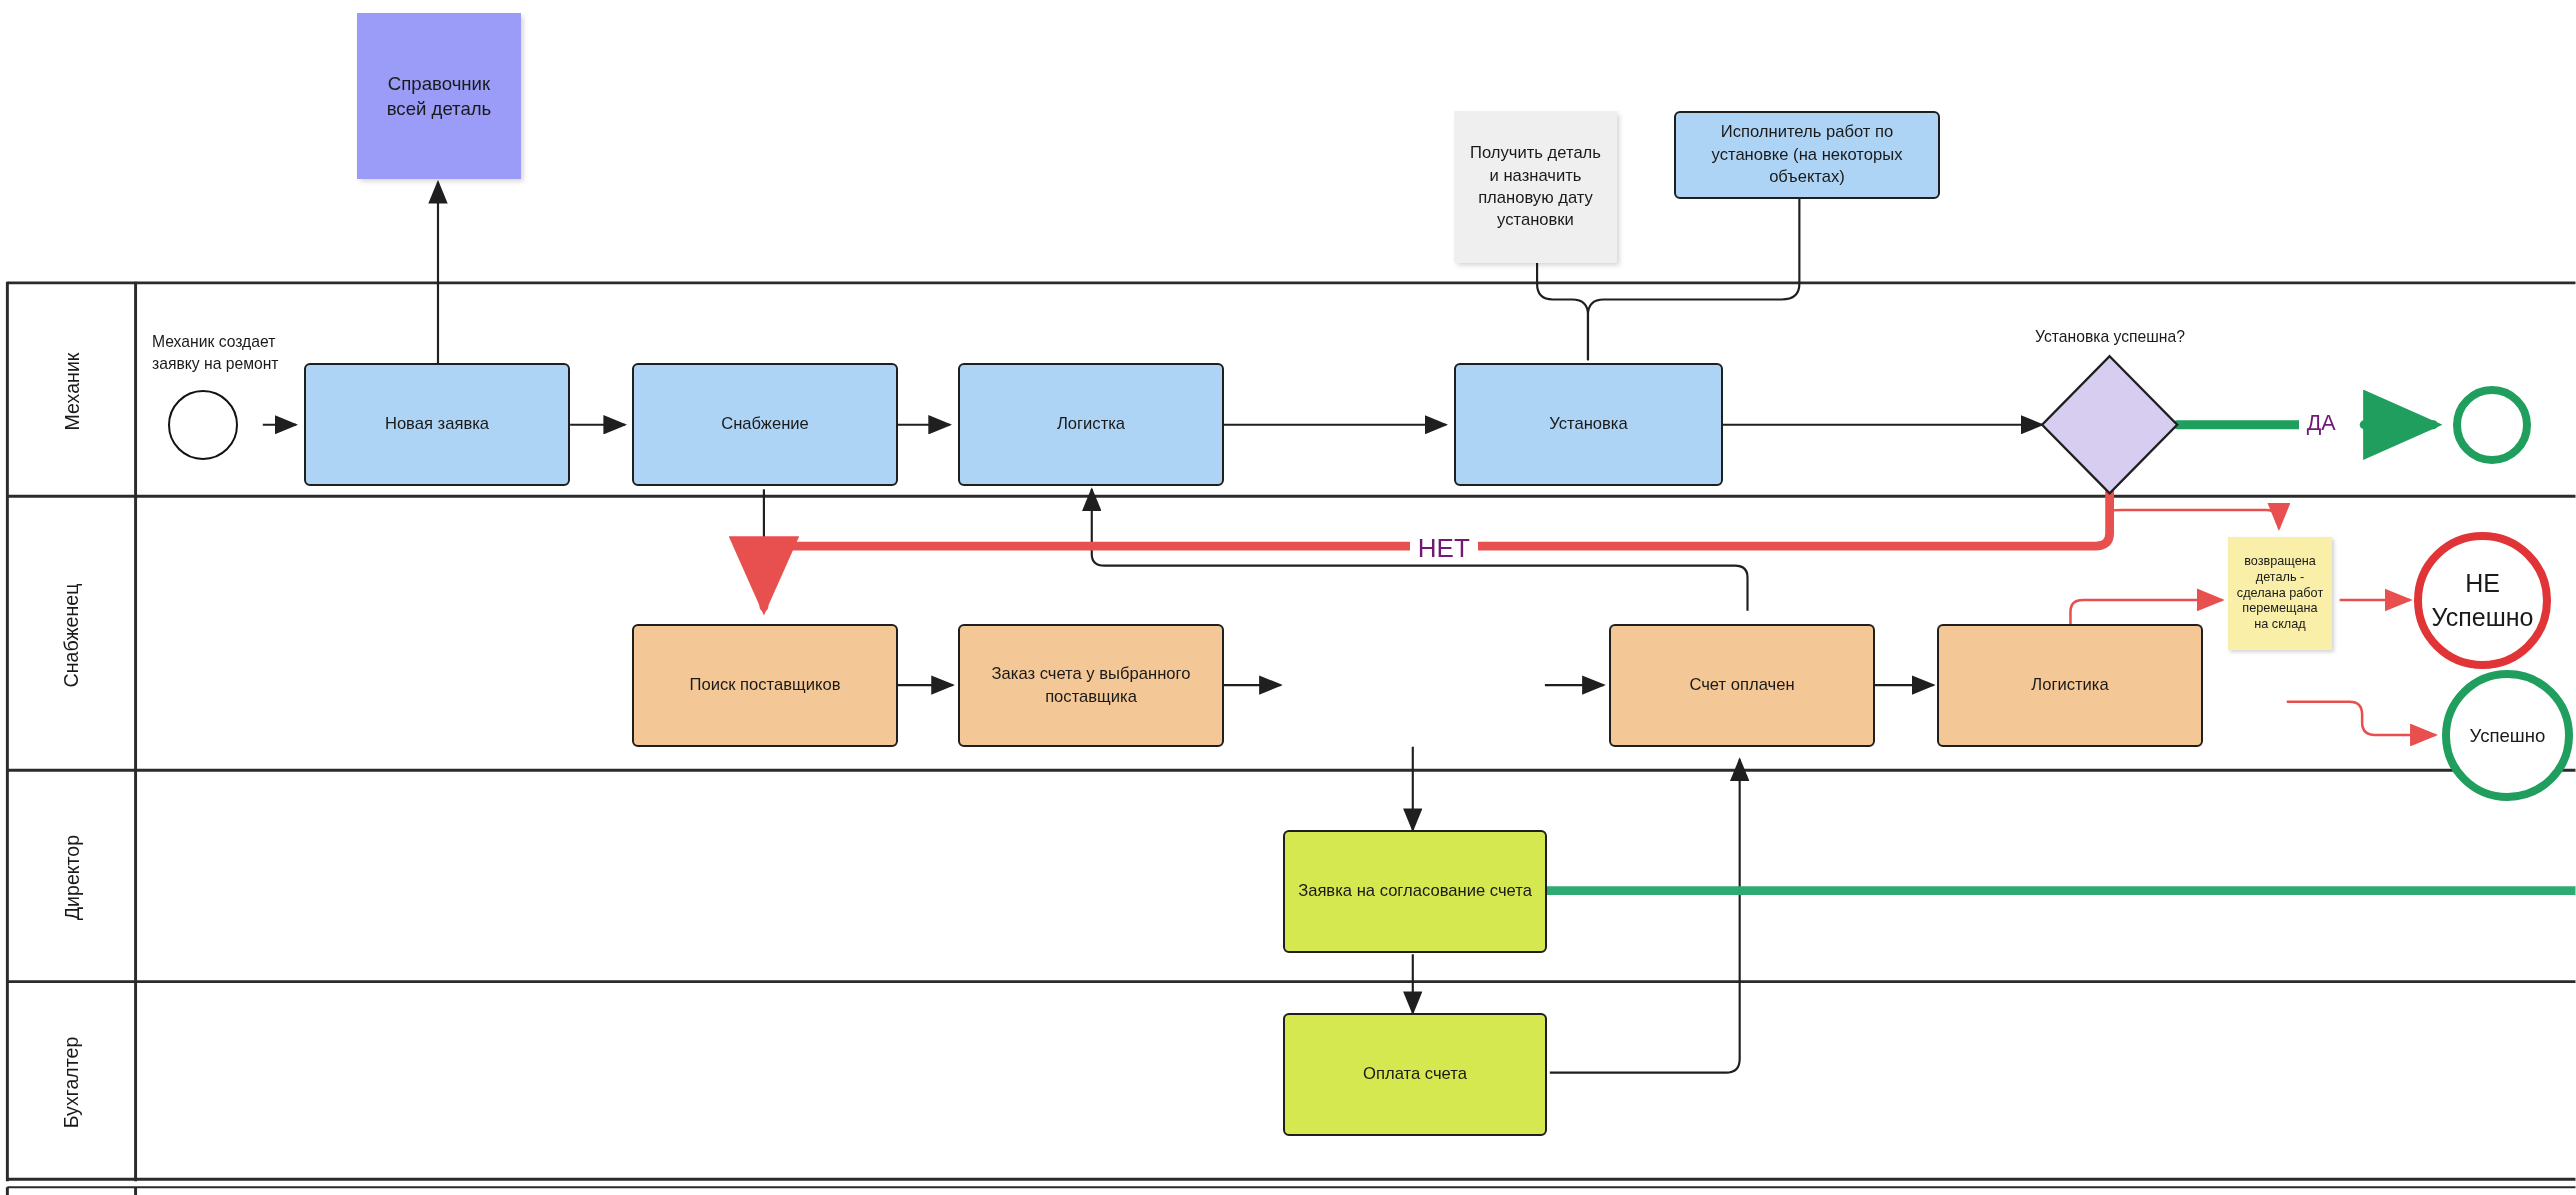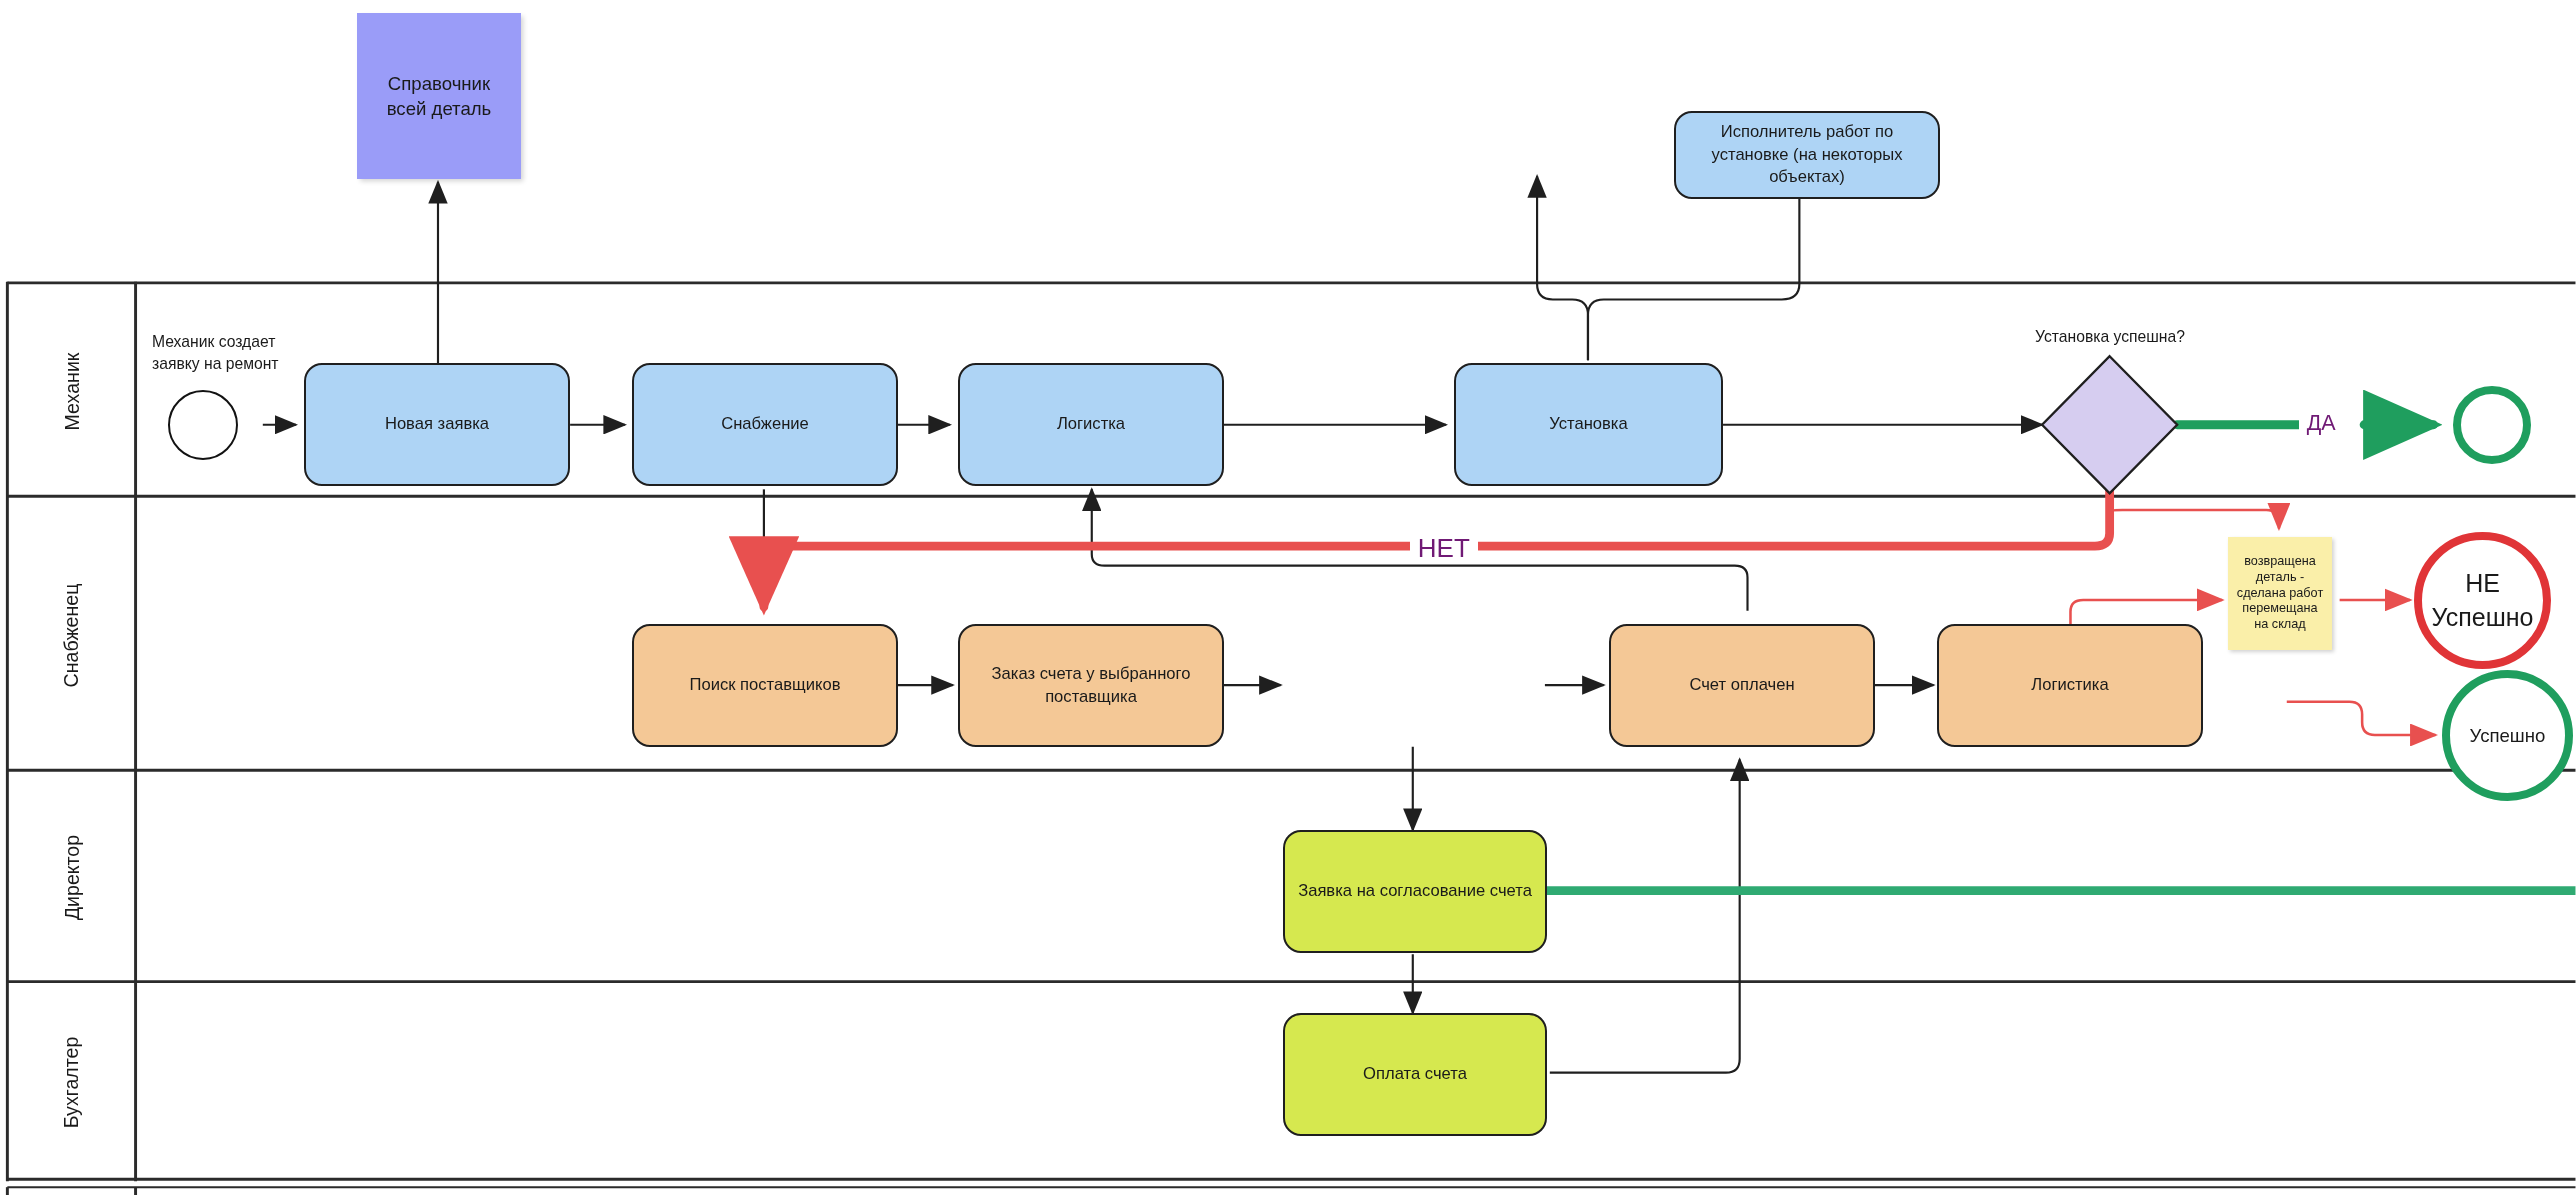--- a/index.html
+++ b/index.html
@@ -3,21 +3,21 @@
 <meta charset="utf-8">
 <style>
   html,body{margin:0;padding:0;background:#ffffff;}
   body{font-family:"Liberation Sans","DejaVu Sans",sans-serif;}
   #canvas{position:relative;width:2576px;height:1195px;background:#fff;overflow:hidden;}
   #canvas svg{position:absolute;left:0;top:0;width:2576px;height:1195px;}
 
   .node{position:absolute;box-sizing:border-box;display:flex;align-items:center;
         justify-content:center;text-align:center;color:#1a1a1a;line-height:1.35;}
 
-  .task{border:2px solid #1f1f1f;border-radius:18px;font-size:16.6px;padding:5.9px 11.7px;}
+  .task{border:2px solid #1f1f1f;border-radius:6px;font-size:16.6px;padding:5.9px 11.7px;}
   .task.blue{background:#aed4f5;}
   .task.orange{background:#f4c896;}
   .task.green{background:#d6e84f;}
 
   .note{font-size:18.6px;padding:7.8px 9.8px;box-shadow:2.9px 2.9px 4.9px rgba(0,0,0,.17);}
   .note.purple{background:#9a9cf8;}
   .note.grey{background:#efefef;font-size:16.6px;}
   .note.yellow{background:#faefa9;font-size:12.7px;line-height:1.25;padding:5.9px 7.8px;
                box-shadow:2px 2px 3.9px rgba(0,0,0,.18);}
 
@@ -142,20 +142,25 @@
 
   <div class="lane-title" style="left:22.5px;top:380px;width:98px;transform:rotate(-90deg);text-align:center;">Механик</div>
   <div class="lane-title" style="left:12.7px;top:624px;width:117px;transform:rotate(-90deg);text-align:center;">Снабженец</div>
   <div class="lane-title" style="left:17.6px;top:866px;width:108px;transform:rotate(-90deg);text-align:center;">Директор</div>
   <div class="lane-title" style="left:12.7px;top:1071px;width:117px;transform:rotate(-90deg);text-align:center;">Бухгалтер</div>
 
   <div class="node note purple" style="left:357px;top:12.7px;width:164px;height:166px;">Справочник
 всей
 деталь</div>
 
+  <div class="node note grey" style="left:1454px;top:111px;width:163px;height:152px;">Получить
+деталь и
+назначить
+плановую дату
+установки</div>
 
   <div class="node task blue" style="left:1674px;top:111px;width:266px;height:88px;">Исполнитель работ по установке (на некоторых объектах)</div>
 
   <div class="node note yellow" style="left:2228px;top:537px;width:104px;height:113px;">возвращена
 деталь -
 сделана работ
 перемещана на
 склад</div>
 
   <div class="lbl" style="left:152px;top:331px;width:162px;">Механик создает

